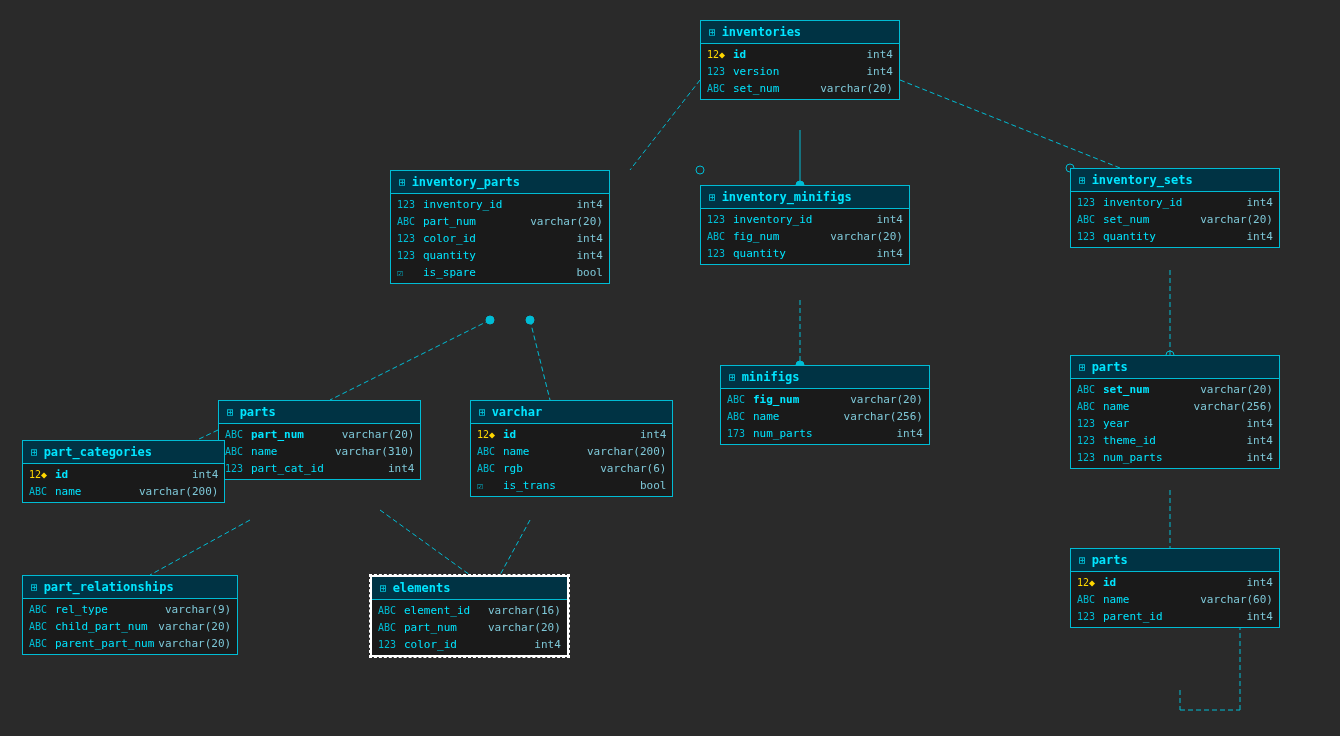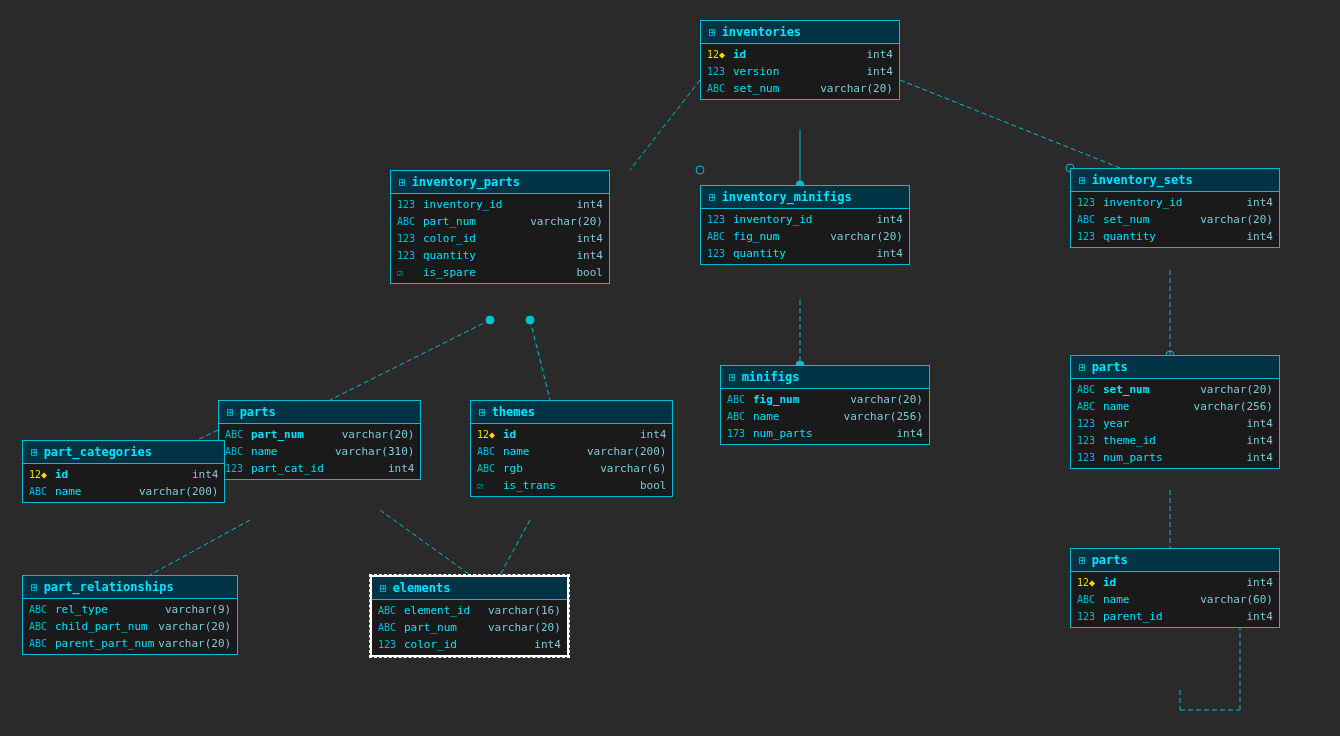--- a/index.html
+++ b/index.html
@@ -255,21 +255,21 @@
         <span class="field-type-icon">123</span>
         <span class="field-name">part_cat_id</span>
         <span class="field-type">int4</span>
       </div>
     </div>
   </div>
 
   <div class="table-box" style="left:470px; top:400px; min-width:190px;">
     <div class="table-header">
       <span class="table-icon">⊞</span>
-      <span>themes</span>
+      <span>varchar</span>
     </div>
     <div class="table-body">
       <div class="field-row">
         <span class="field-type-icon" style="color:#ffd700;">12◆</span>
         <span class="field-name pk">id</span>
         <span class="field-type">int4</span>
       </div>
       <div class="field-row">
         <span class="field-type-icon">ABC</span>
         <span class="field-name">name</span>

